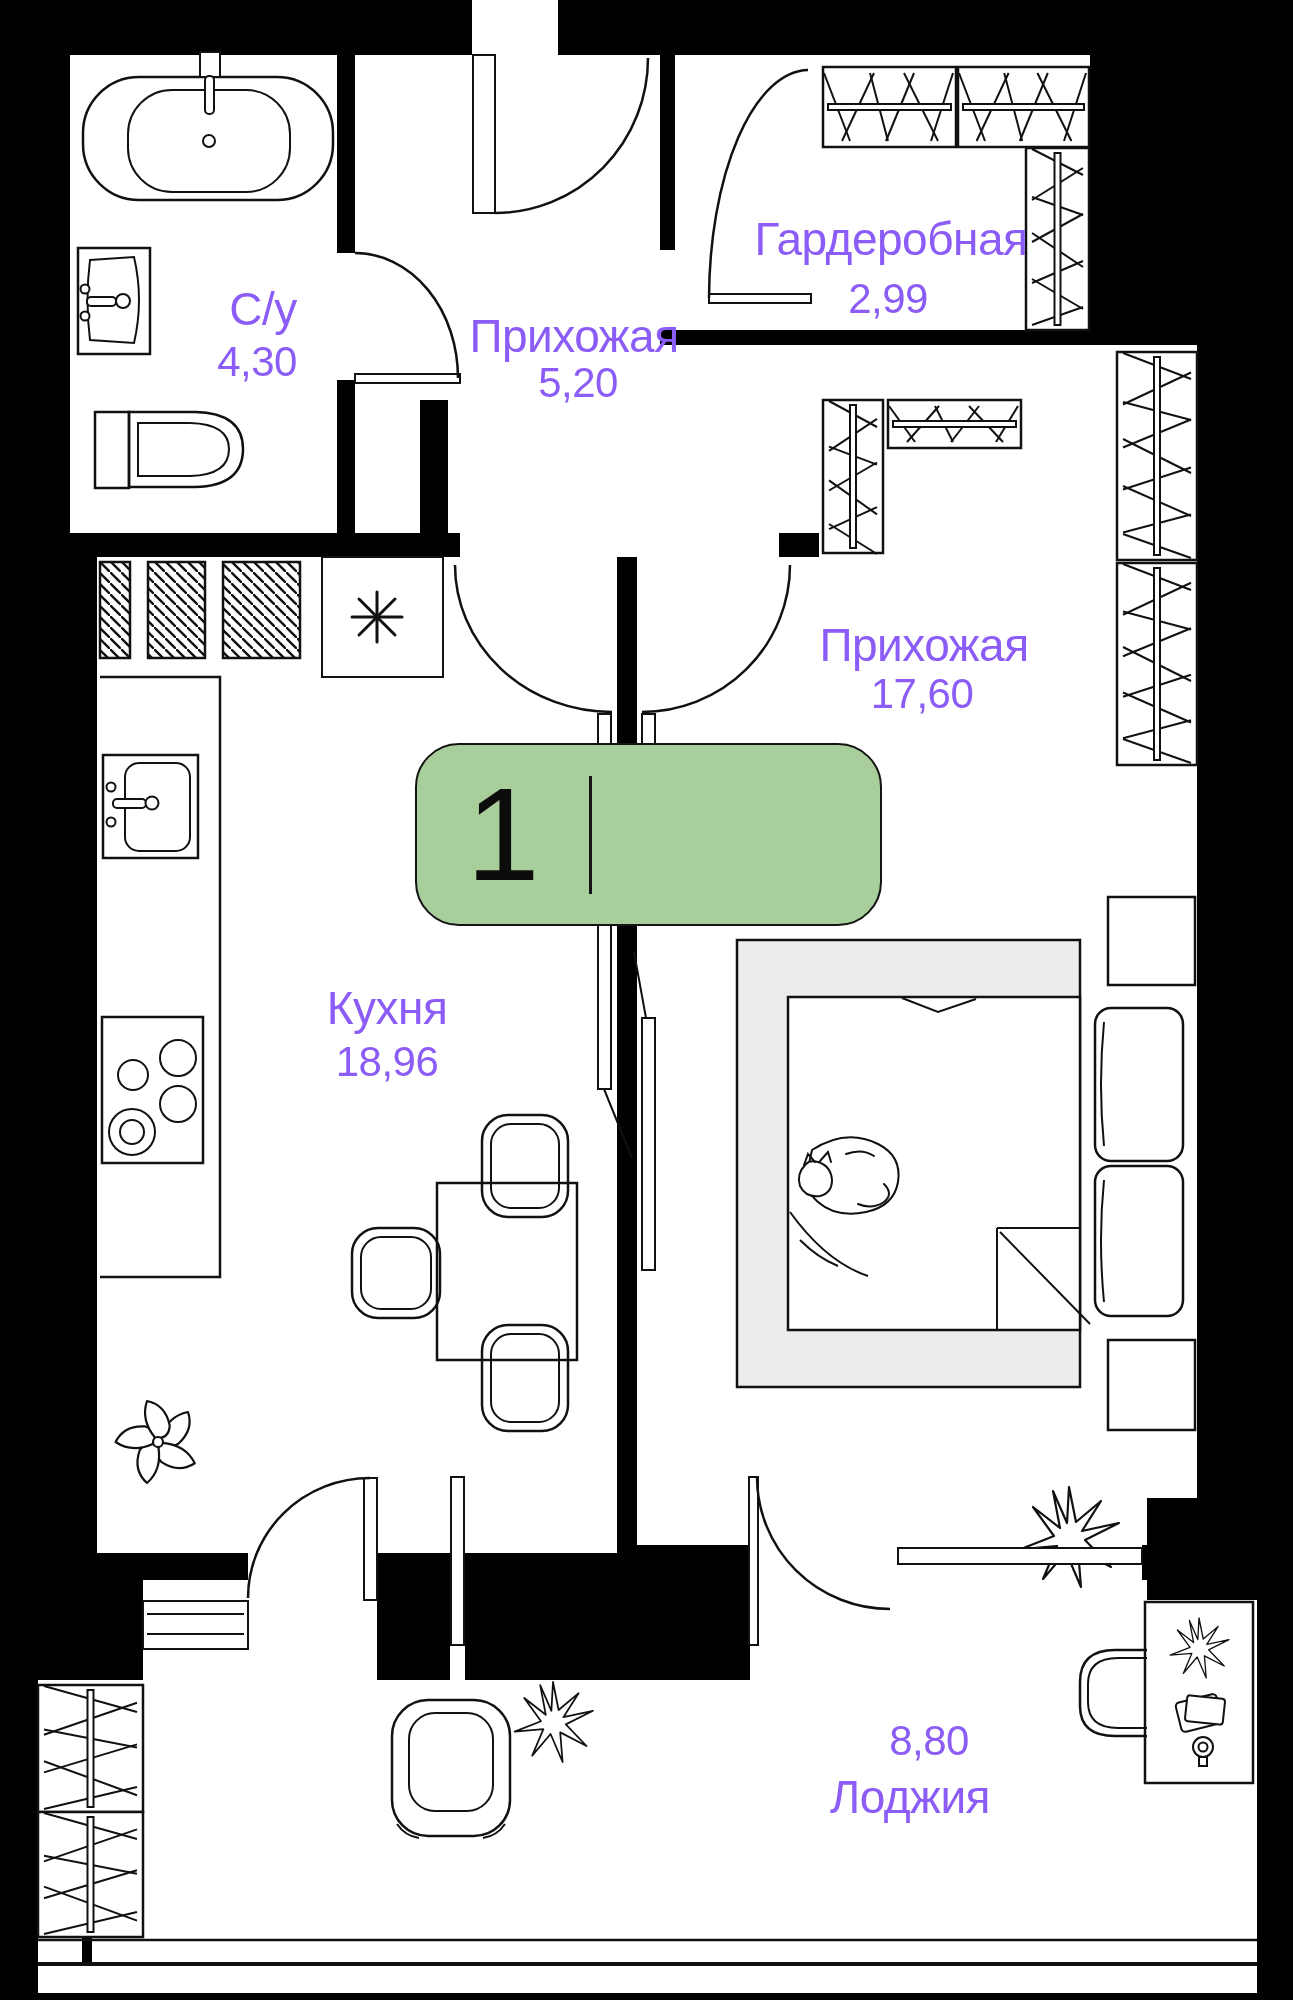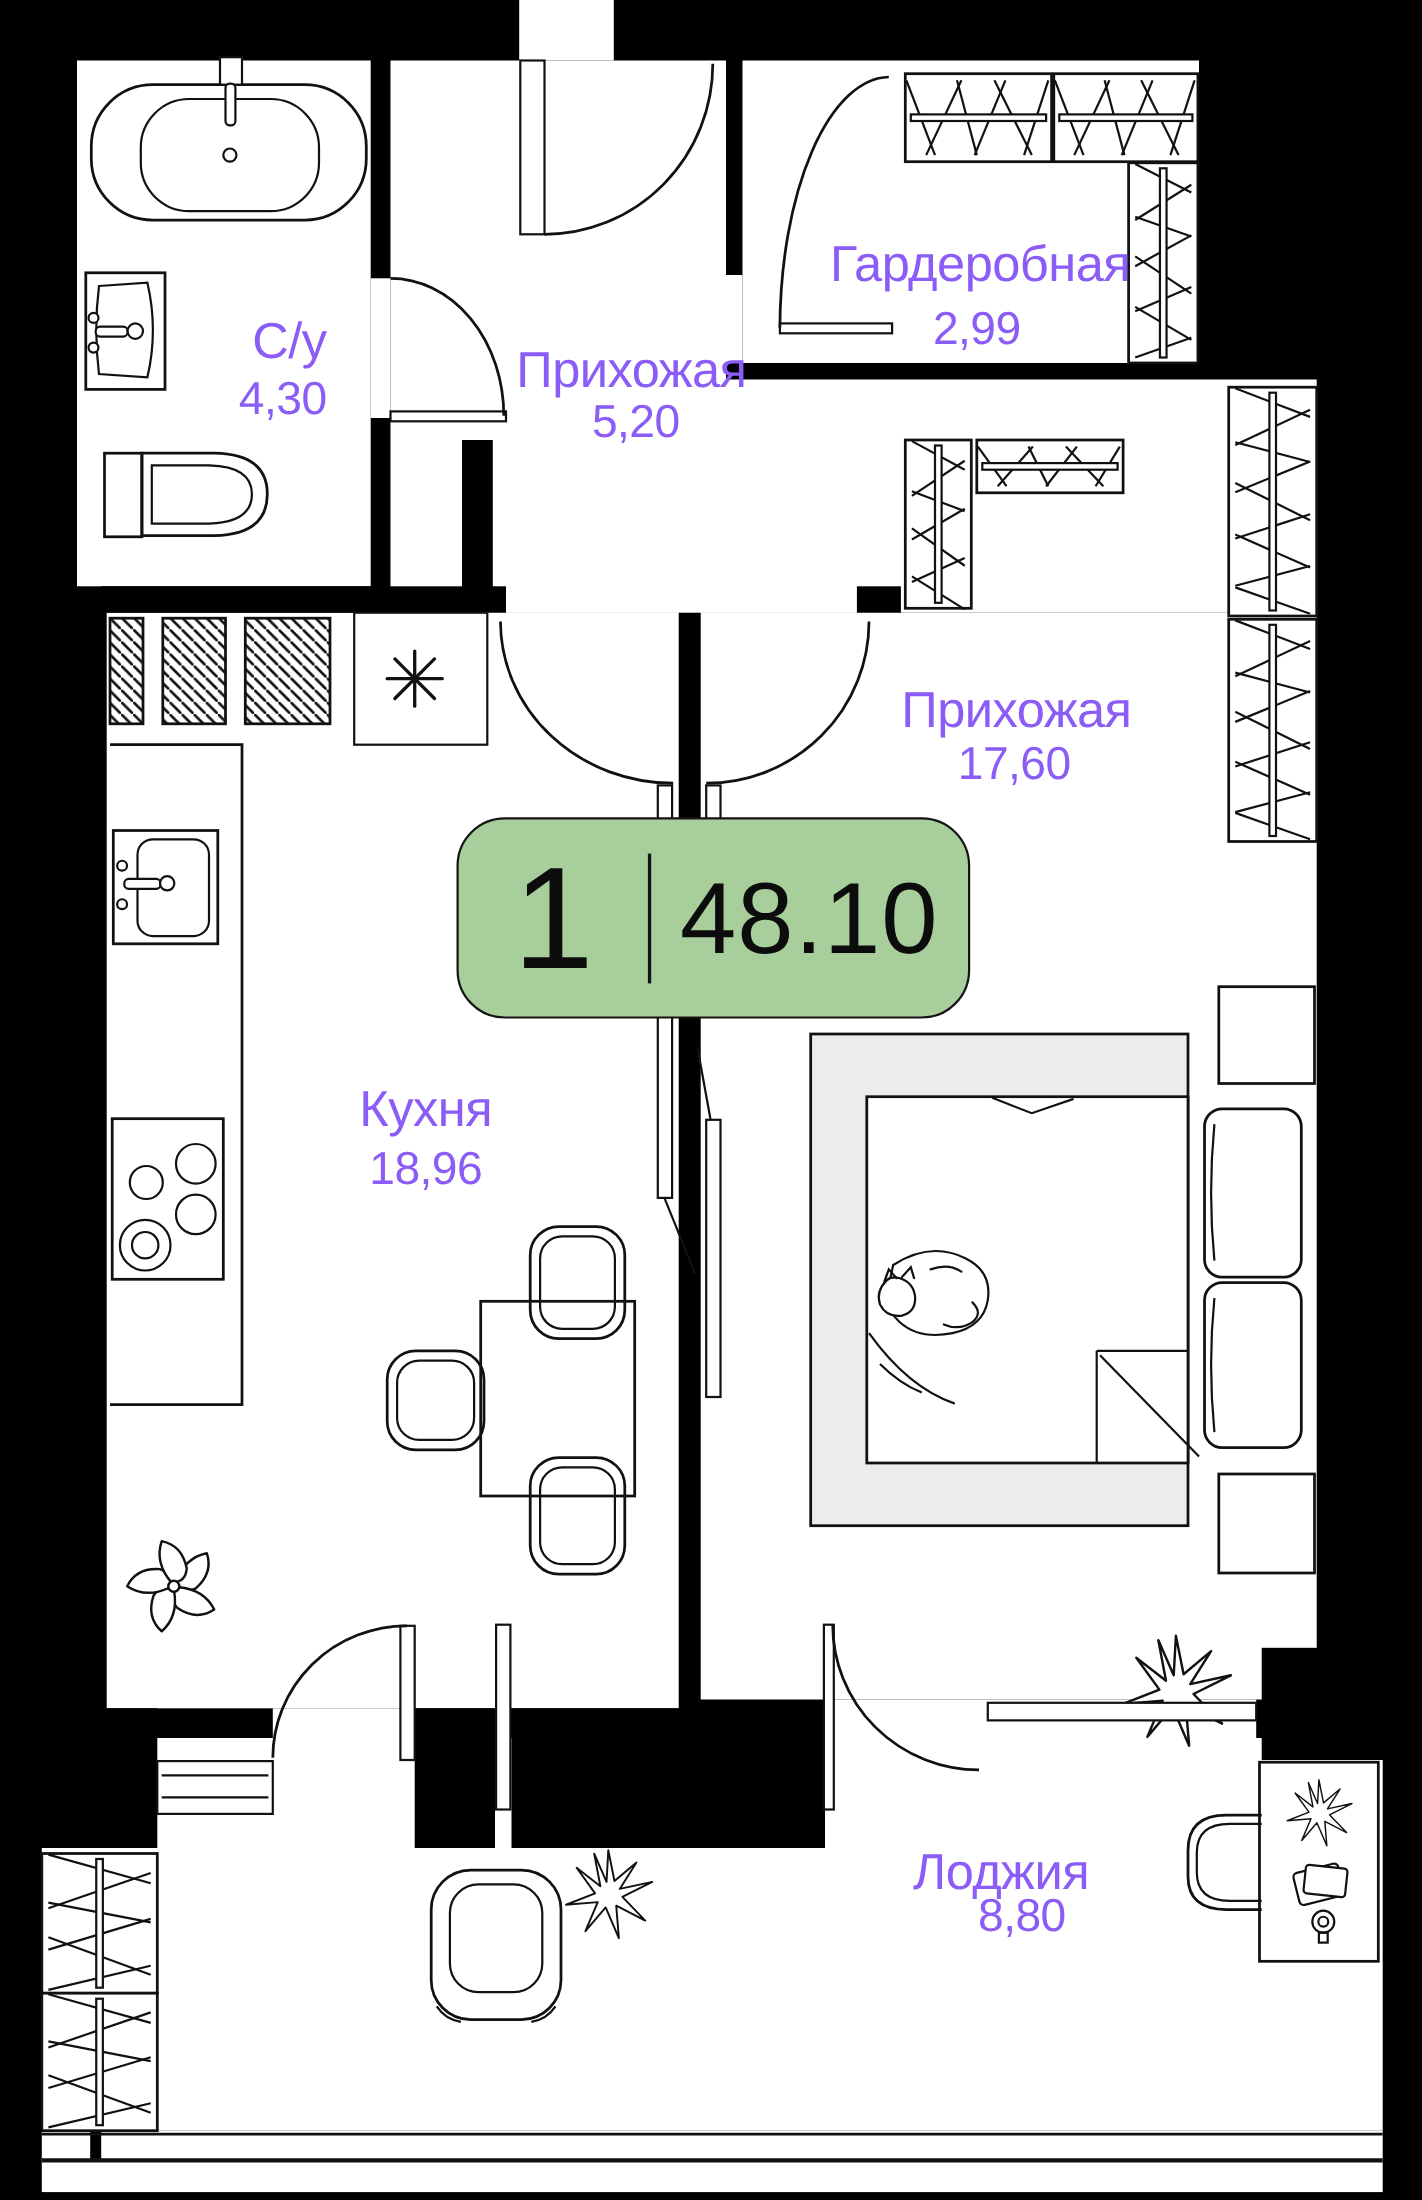--- a/index.html
+++ b/index.html
@@ -330,22 +330,21 @@
 <div class="lbl name" style="left:263px;top:309px">С/у</div>
 <div class="lbl num" style="left:257px;top:362px">4,30</div>
 <div class="lbl name" style="left:574px;top:336px">Прихожая</div>
 <div class="lbl num" style="left:578px;top:383px">5,20</div>
 <div class="lbl name" style="left:891px;top:239px">Гардеробная</div>
 <div class="lbl num" style="left:888px;top:299px">2,99</div>
 <div class="lbl name" style="left:924px;top:645px">Прихожая</div>
 <div class="lbl num" style="left:922px;top:694px">17,60</div>
 <div class="lbl name" style="left:387px;top:1008px">Кухня</div>
 <div class="lbl num" style="left:387px;top:1062px">18,96</div>
-<div class="lbl name" style="left:910px;top:1701px">Лоджия</div>
+<div class="lbl name" style="left:910px;top:1797px">Лоджия</div>
 <div class="lbl num" style="left:929px;top:1741px">8,80</div>
 
 <div class="badge">
   <div class="rooms">1</div>
   <div class="div"></div>
-  <div class="area">48.10</div>
 </div>
 
 </div>
 
 </body></html>

